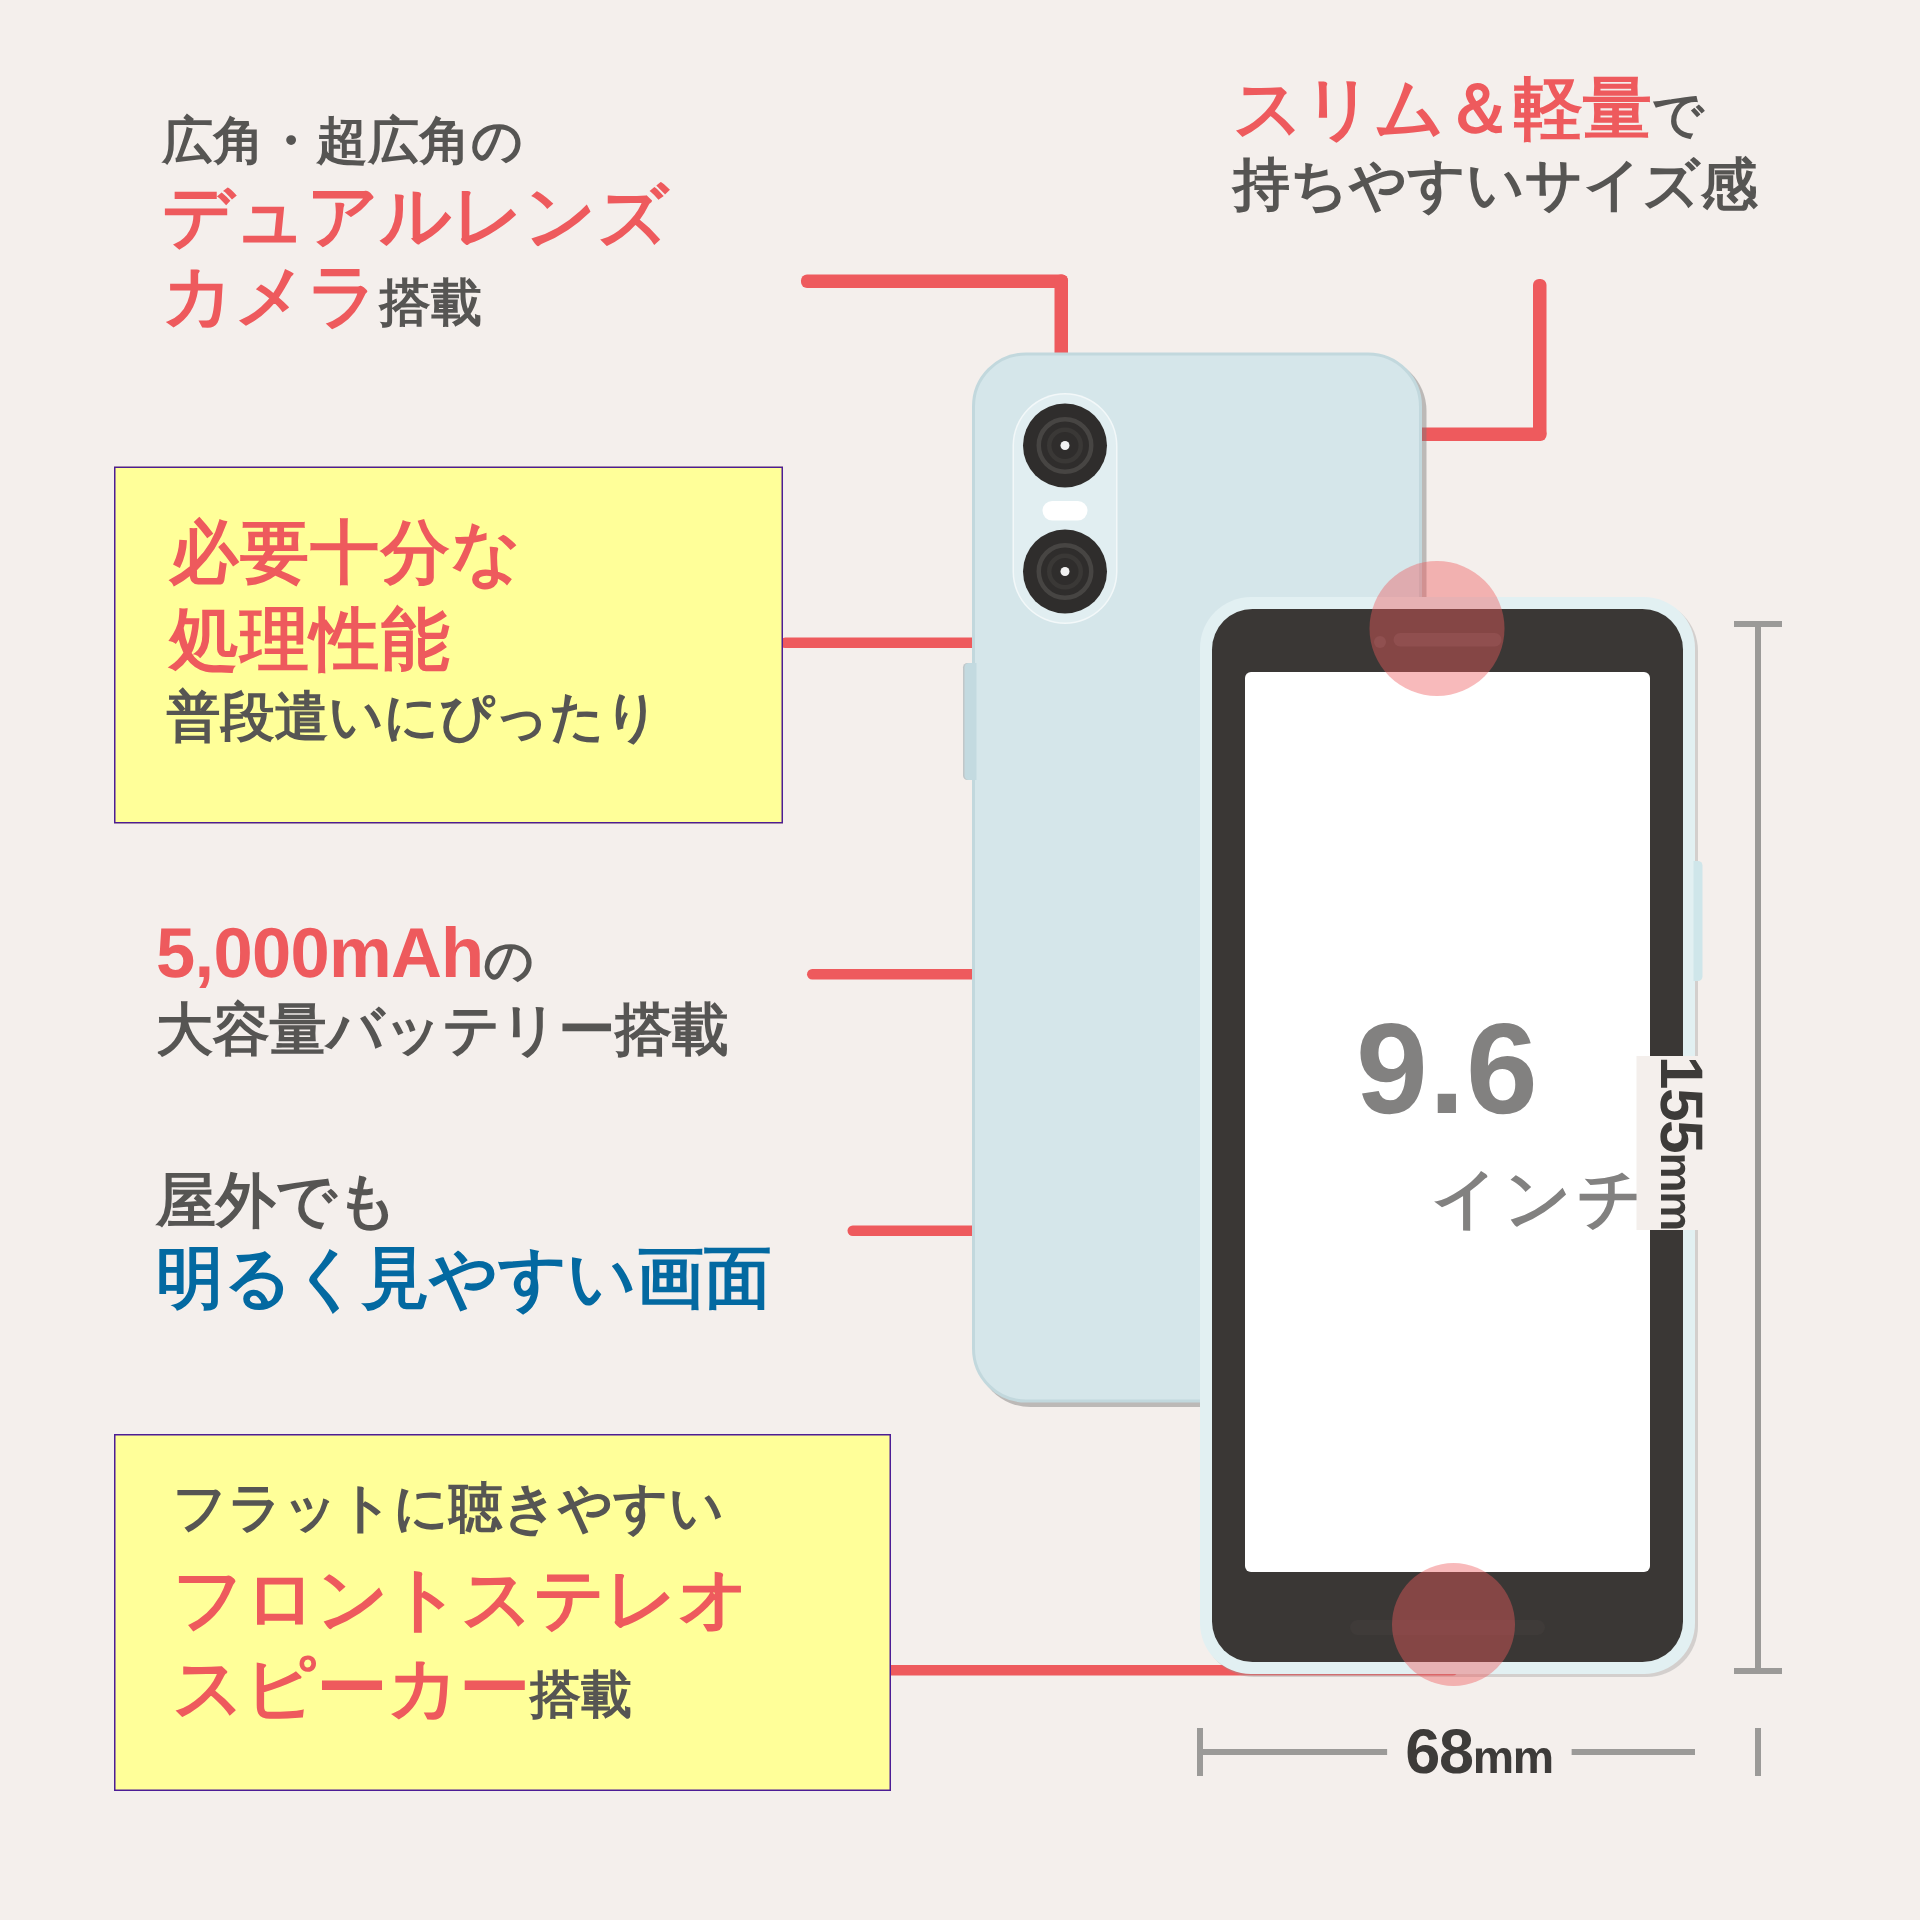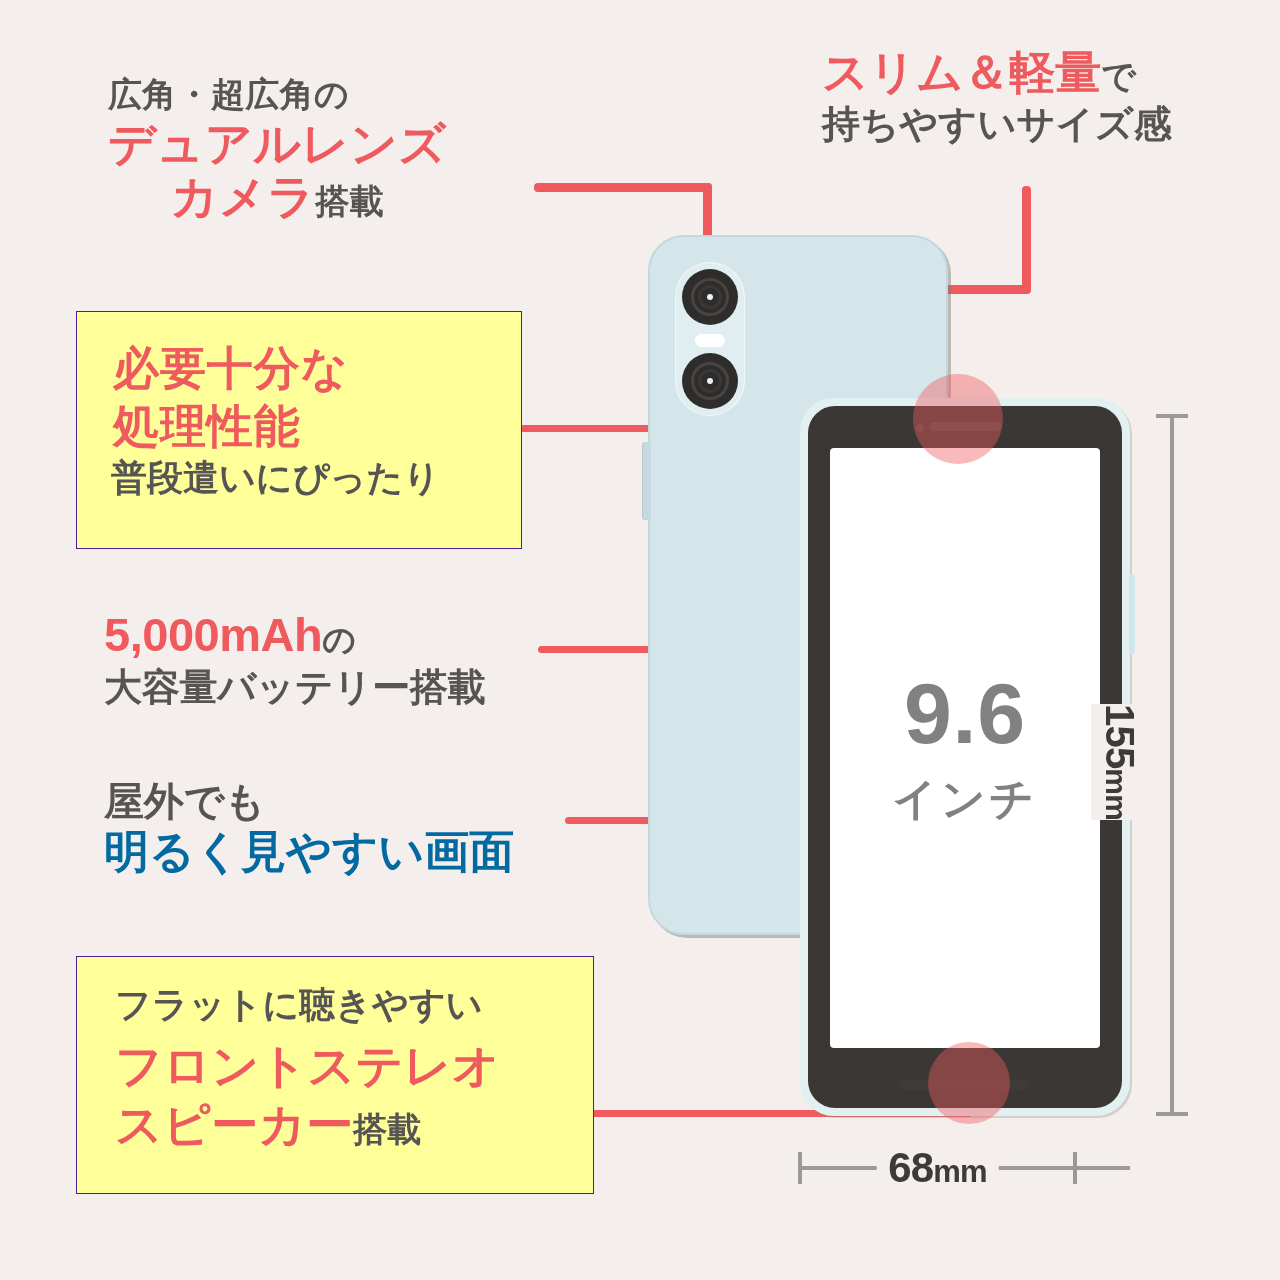--- a/index.html
+++ b/index.html
@@ -13,21 +13,21 @@
   }
   .stage { position:absolute; left:0; top:0; width:1280px; height:1280px; }
 
   
   .txt { position:absolute; line-height:1.08; letter-spacing:-0.01em; white-space:nowrap; }
 
   
   #callout-camera { left:108px; top:76px; }
   #callout-camera .l1 { font-size:34px; color:#565553; font-weight:bold; letter-spacing:0.01em;}
   #callout-camera .l2 { font-size:47px; color:#ee5a5d; font-weight:bold; margin-top:6px; letter-spacing:0.005em;}
-  #callout-camera .l3 { font-size:47px; color:#ee5a5d; font-weight:bold; margin-top:3px; letter-spacing:0.005em;text-align:center;}
+  #callout-camera .l3 { font-size:47px; color:#ee5a5d; font-weight:bold; margin-top:3px; letter-spacing:0.005em;}
   #callout-camera .l3 .suffix { font-size:34px; color:#565553; }
 
   
   #callout-slim { left:822px; top:48px; }
   #callout-slim .l1 { font-size:46px; color:#ee5a5d; font-weight:bold; letter-spacing:0.0em;}
   #callout-slim .l1 .suffix { font-size:34px; color:#565553; }
   #callout-slim .l2 { font-size:38px; color:#565553; font-weight:bold; margin-top:6px; letter-spacing:0.005em;text-align:center;}
 
   
   .ybox {
@@ -113,21 +113,21 @@
     border-radius:50%; background:#4d4947;
   }
   #bottom-speaker {
     position:absolute; left:50%; bottom:18px; transform:translateX(-50%);
     width:130px; height:10px; border-radius:5px; background:#3f3b39;
   }
   #screen-size-label {
     position:absolute; left:0; right:0; top:222px; text-align:center; color:#828180;
   }
   #screen-size-label .num { font-size:86px; font-weight:bold; line-height:1; letter-spacing:0.01em;}
-  #screen-size-label .unit{ font-size:44px; font-weight:bold; margin-top:14px; letter-spacing:0.08em;}
+  #screen-size-label .unit{ font-size:44px; font-weight:bold; margin-top:14px; letter-spacing:0.08em;text-align:right;}
 
   
   .hl-circle {
     position:absolute; border-radius:50%;
     background:rgba(238,90,93,0.42);
   }
   #hl-top { left:913px; top:374px; width:90px; height:90px; }
   #hl-bottom { left:928px; top:1042px; width:82px; height:82px; }
 
   
@@ -137,21 +137,21 @@
   #dim-height .cap.t { top:0; }
   #dim-height .cap.b { bottom:0; }
   #dim-height .label {
     position:absolute; left:-4px; top:290px;
     transform:rotate(90deg); transform-origin:left top;
     background:#f4efec; padding:6px 0;
     font-size:40px; font-weight:bold; color:#3d3b39; white-space:nowrap; letter-spacing:-0.02em;
   }
   #dim-height .label .u { font-size:30px; }
 
-  #dim-width { position:absolute; left:798px; top:1148px; width:279px; height:42px; }
+  #dim-width { position:absolute; left:798px; top:1148px; width:376px; height:42px; }
   #dim-width .line { position:absolute; top:18px; left:0; width:332px; height:4px; background:#9b9a98; }
   #dim-width .cap { position:absolute; top:4px; width:4px; height:32px; background:#9b9a98; }
   #dim-width .cap.l { left:0; }
   #dim-width .cap.r { right:0; }
   #dim-width .label {
     position:absolute; left:50%; top:-4px; transform:translateX(-50%);
     background:#f4efec; padding:0 12px;
     font-size:42px; font-weight:bold; color:#3d3b39; white-space:nowrap; letter-spacing:-0.02em;
   }
   #dim-width .label .u { font-size:31px; }

